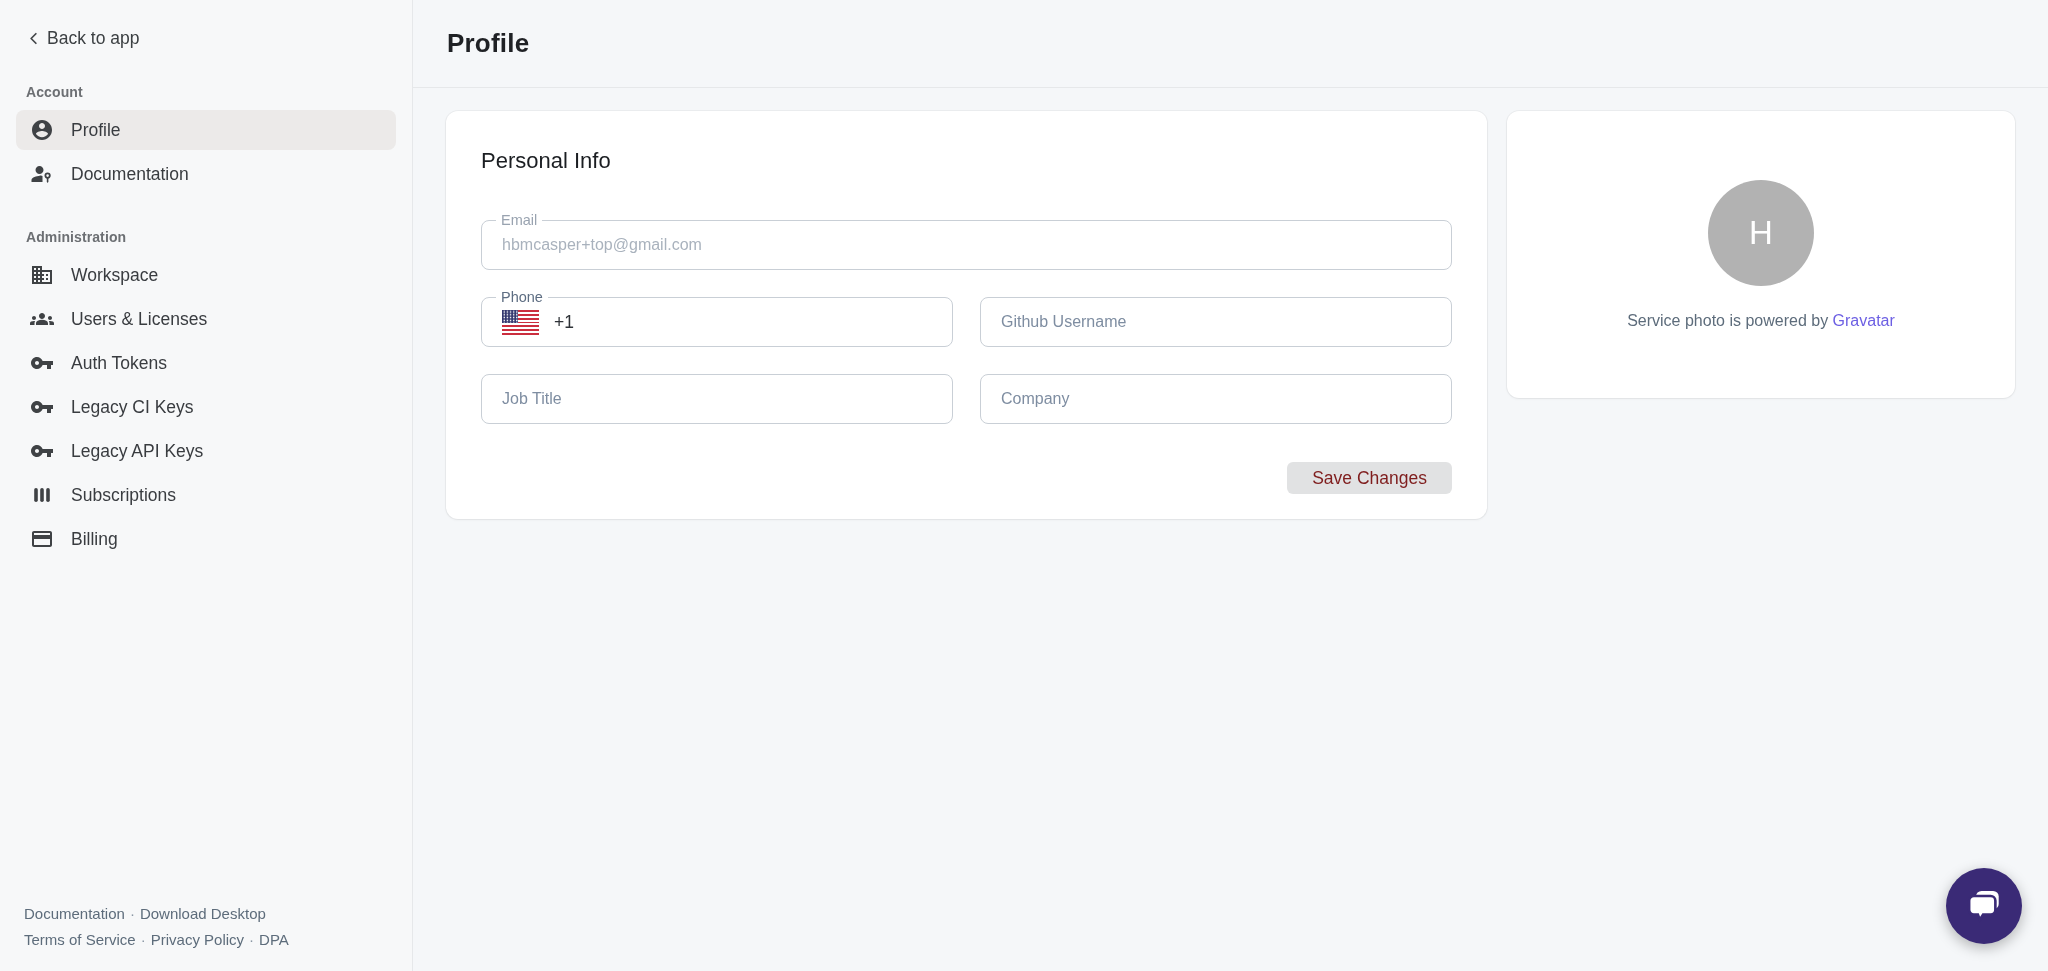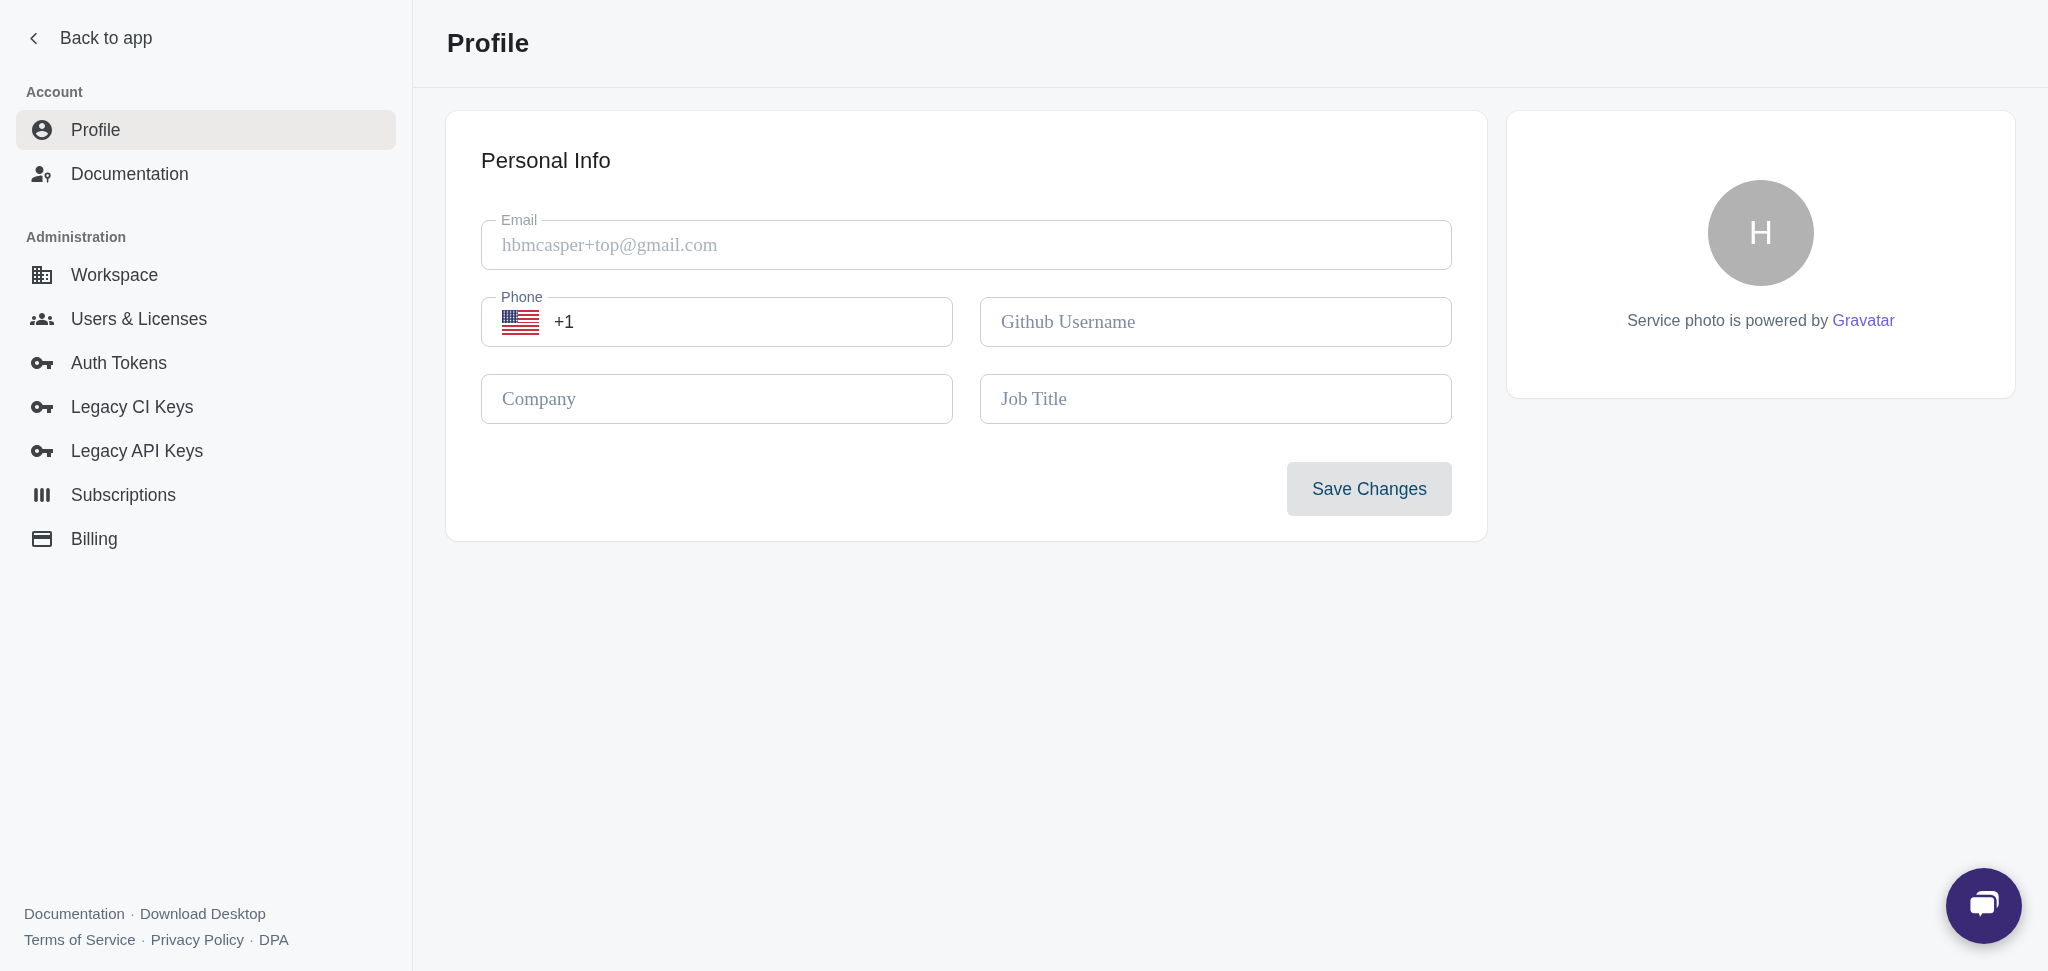--- a/index.html
+++ b/index.html
@@ -13,21 +13,21 @@
   }
 
   
   .sidebar {
     width: 413px; min-width: 413px; height: 100%;
     background: #f7f8f9;
     border-right: 1px solid #e6e8ea;
     display: flex; flex-direction: column;
   }
   .back-row {
-    display: flex; align-items: center; gap: 17px;
+    display: flex; align-items: center; gap: 4px;
     padding: 28px 20px 0 24px;
     font-size: 17.5px; color: #3c4043; cursor: pointer;
   }
   .back-row svg { width: 19px; height: 19px; stroke: #434649; flex: none; }
   .nav { padding: 0 16px; }
   .section-label {
     font-size: 14px; font-weight: 700; color: #6c6f73;
     margin: 35px 0 10px 10px; letter-spacing: .1px;
   }
   .nav-item {
@@ -69,21 +69,21 @@
     display: flex; align-items: center; padding: 0 20px; background: #fff;
   }
   .f-label {
     position: absolute; top: -9px; left: 14px;
     background: #fff; padding: 0 5px;
     font-size: 14.5px; color: #5d6d82; line-height: 1.2;
   }
   .f-label.muted { color: #99a3b0; }
   .field input {
     border: none; outline: none; flex: 1; min-width: 0;
-    font-family: Liberation Serif, serif; font-size: 19px; color: #2e3237;
+    font-family: Liberation Sans, sans-serif; font-size: 16px; color: #2e3237;
     background: transparent; padding: 0;
   }
   .field input::placeholder { color: #7e8da1; opacity: 1; }
   .field input:disabled { color: #a9b2bd; -webkit-text-fill-color: #a9b2bd; }
   .grid2 { display: grid; grid-template-columns: 1fr 1fr; gap: 27px; margin-top: 27px; }
 
   .phone-flag {
     width: 37px; height: 25px; margin-right: 15px; flex: none; position: relative;
     background: repeating-linear-gradient(to bottom, #cb2e3e 0 1.93px, #fff 1.93px 3.85px);
     cursor: pointer;
@@ -92,23 +92,23 @@
     content: ""; position: absolute; top: 0; left: 0;
     width: 16px; height: 13.6px;
     background-color: #34386f;
     background-image: radial-gradient(circle, #fff 0.9px, rgba(255,255,255,0) 1.05px);
     background-size: 3.1px 2.8px; background-position: 0.8px 0.6px;
   }
   .dial { font-size: 17.5px; color: #2e3237; margin-right: 10px; }
 
   .actions { display: flex; justify-content: flex-end; margin-top: 38px; }
   .save-btn {
-    background: #e1e2e3; color: #0c4a6e;
+    background: #e1e2e3; color: #7f1d1d;
     border: none; border-radius: 6px;
-    height: 54px; padding: 0 25px;
+    height: 32px; padding: 0 25px;
     font-family: inherit; font-size: 17.5px;
   }
 
   .card.gravatar {
     width: 508px; min-width: 508px; height: 287px;
     display: flex; flex-direction: column; align-items: center; justify-content: center;
     gap: 26px;
   }
   .avatar {
     width: 106px; height: 106px; border-radius: 50%;
@@ -266,24 +266,24 @@
           <span class="dial">+1</span>
           <input type="text" style="">
         </div>
         <div class="field">
           <input type="text" placeholder="Github Username" style="">
         </div>
       </div>
 
       <div class="grid2">
         <div class="field">
-          <input type="text" placeholder="Company" style="">
+          <input type="text" placeholder="Job Title" style="">
         </div>
         <div class="field">
-          <input type="text" placeholder="Job Title" style="">
+          <input type="text" placeholder="Company" style="">
         </div>
       </div>
 
       <div class="actions">
         <button class="save-btn" disabled="">Save Changes</button>
       </div>
     </section>
 
     <section class="card gravatar">
       <div class="avatar">

